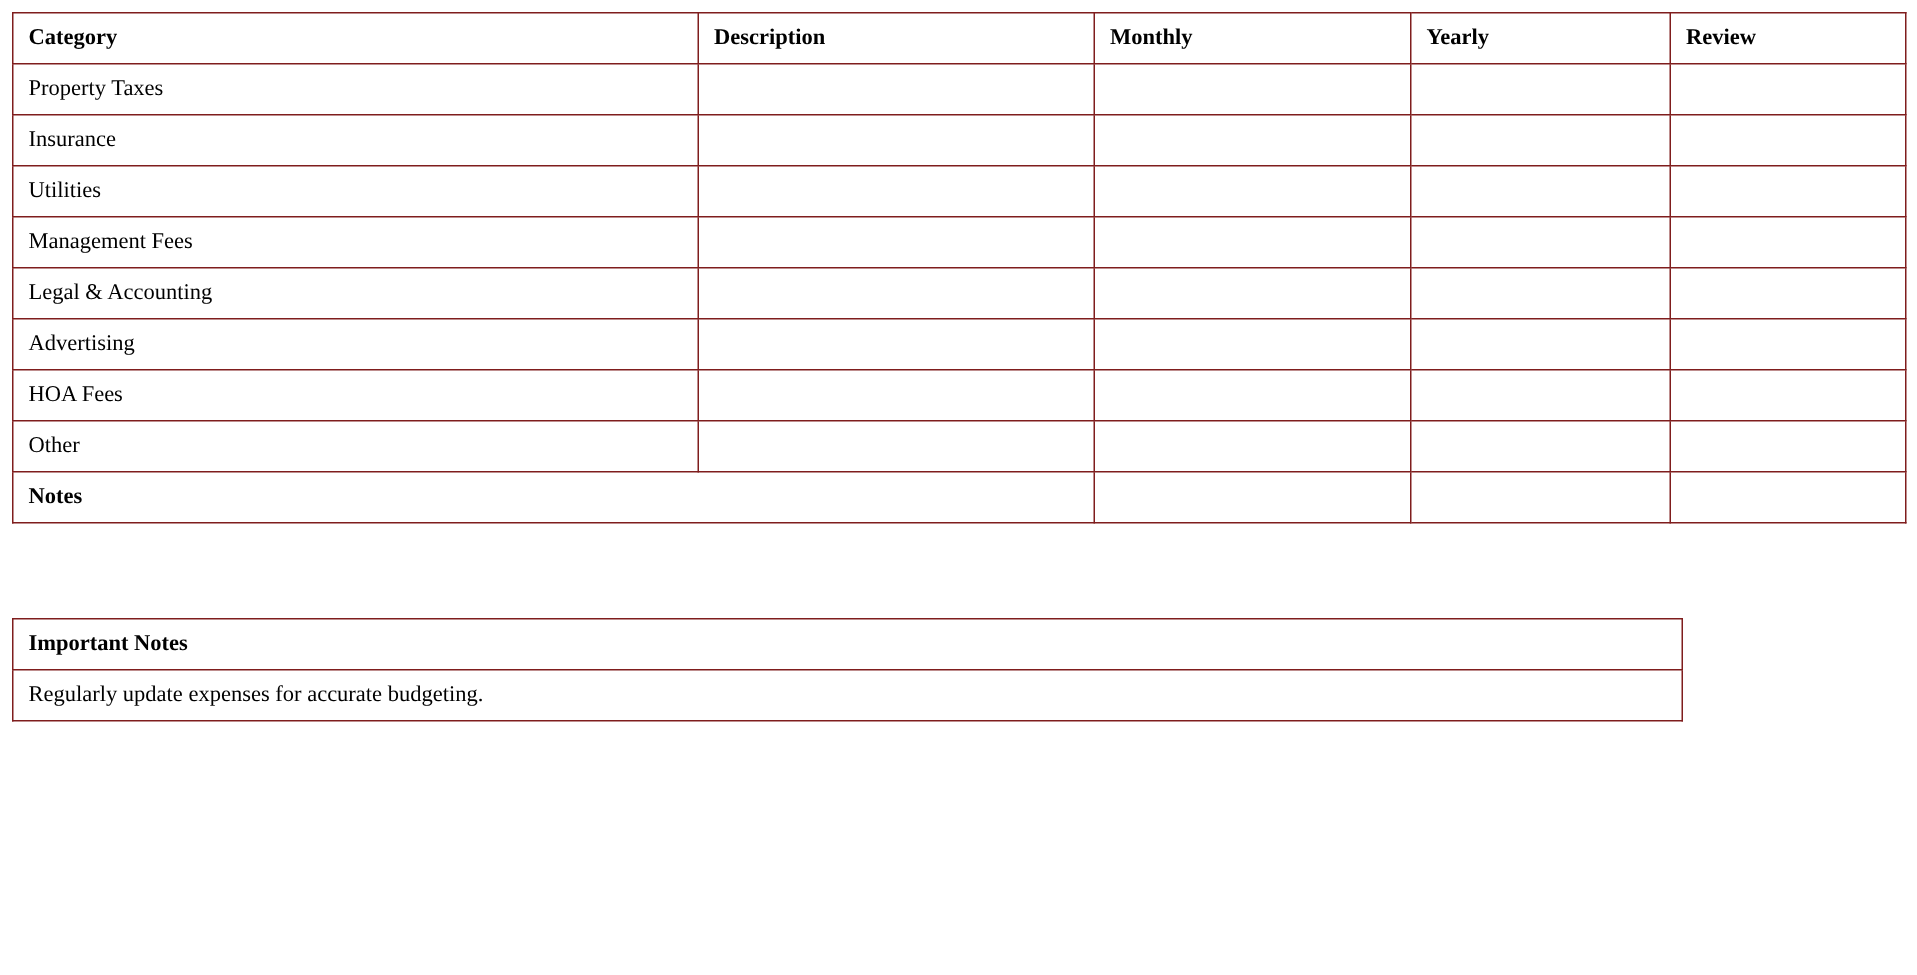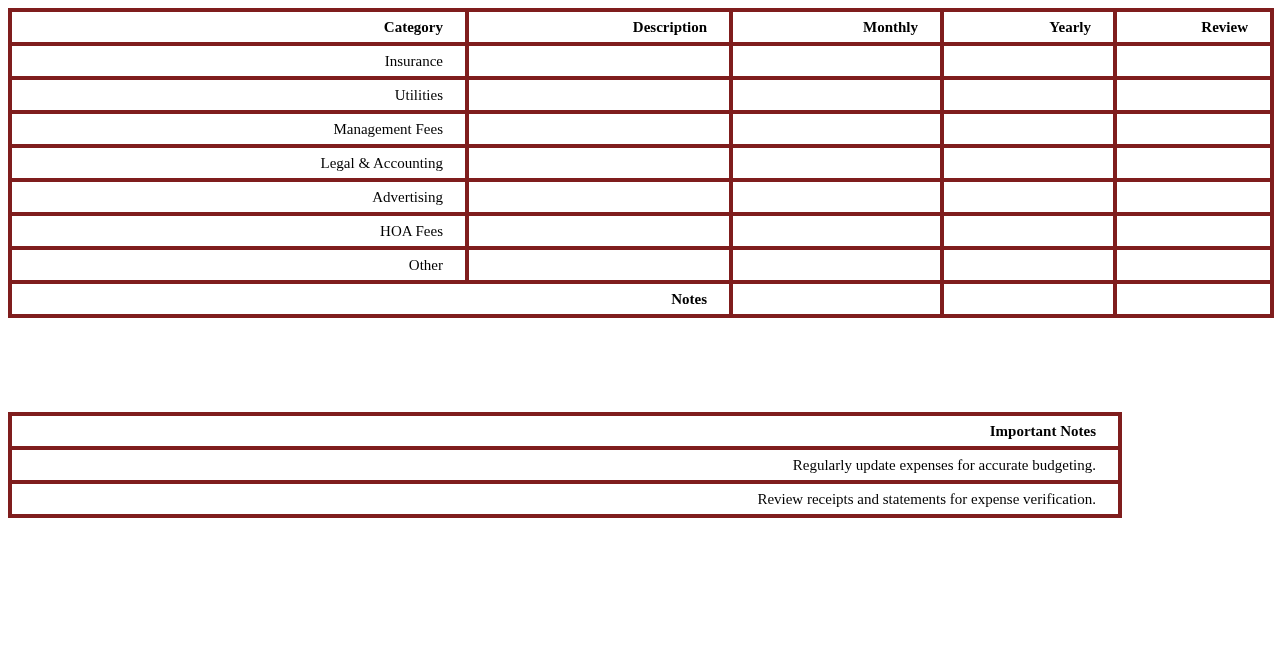--- a/index.html
+++ b/index.html
@@ -6,23 +6,23 @@
   body {
     width: 1278px; height: 650px; position: relative; overflow: hidden;
     font-family: "Liberation Serif", "DejaVu Serif", serif;
     font-size: 15px; color: #000;
   }
   table {
     position: absolute; left: 8px; width: 1114px;
     border-collapse: collapse; table-layout: fixed;
   }
   td, th {
-    border: 4px solid #7f1d1d;
-    height: 34px; padding: 0 22px;
-    text-align: right; vertical-align: middle;
+    border: 1px solid #7f1d1d;
+    height: 34px; padding: 0 10px;
+    text-align: left; vertical-align: middle;
     font-weight: normal; box-sizing: border-box;
     white-space: nowrap; overflow: hidden;
   }
   th, .bold { font-weight: bold; }
   #expenses { top: 8px; }
   #notes { top: 412px; }
 </style>
 </head>
 <body>
 
@@ -37,20 +37,27 @@
   <thead>
     <tr>
       <th>Category</th>
       <th>Description</th>
       <th>Monthly</th>
       <th>Yearly</th>
       <th>Review</th>
     </tr>
   </thead>
   <tbody id="expense-rows">
+      <tr>
+        <td>Property Taxes</td>
+        <td></td>
+        <td></td>
+        <td></td>
+        <td></td>
+      </tr>
       <tr>
         <td>Insurance</td>
         <td></td>
         <td></td>
         <td></td>
         <td></td>
       </tr>
       <tr>
         <td>Utilities</td>
         <td></td>
@@ -107,17 +114,14 @@
 <table id="notes">
   <thead>
     <tr>
       <th>Important Notes</th>
     </tr>
   </thead>
   <tbody id="note-rows">
       <tr>
         <td>Regularly update expenses for accurate budgeting.</td>
       </tr>
-      <tr>
-        <td>Review receipts and statements for expense verification.</td>
-      </tr>
     </tbody>
 </table>
 
 </body></html>

